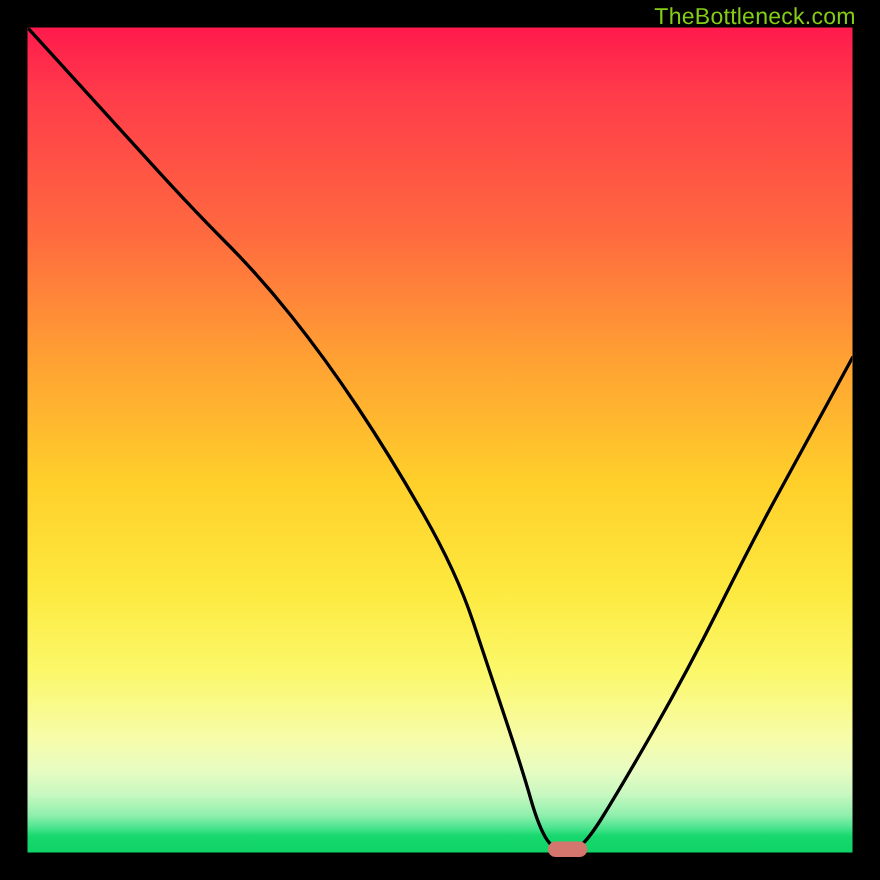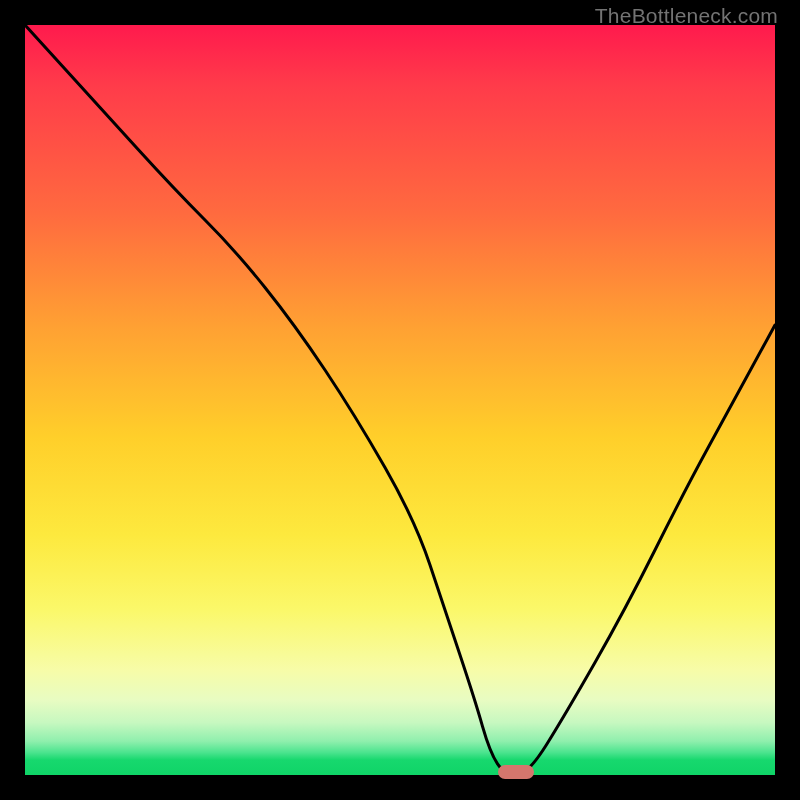--- a/index.html
+++ b/index.html
@@ -42,21 +42,21 @@
       #17d86e 98%,
       #0fd467 100%
     );
   }
   .watermark {
     position: absolute;
     top: 4px;
     right: 22px;
     font-family: Arial, Helvetica, sans-serif;
     font-size: 21px;
-    color: #737373;
+    color: #84cc16;
     letter-spacing: 0.2px;
     user-select: none;
   }
   svg.curve {
     position: absolute;
     left: 25px;
     top: 25px;
     width: 750px;
     height: 750px;
     pointer-events: none;

